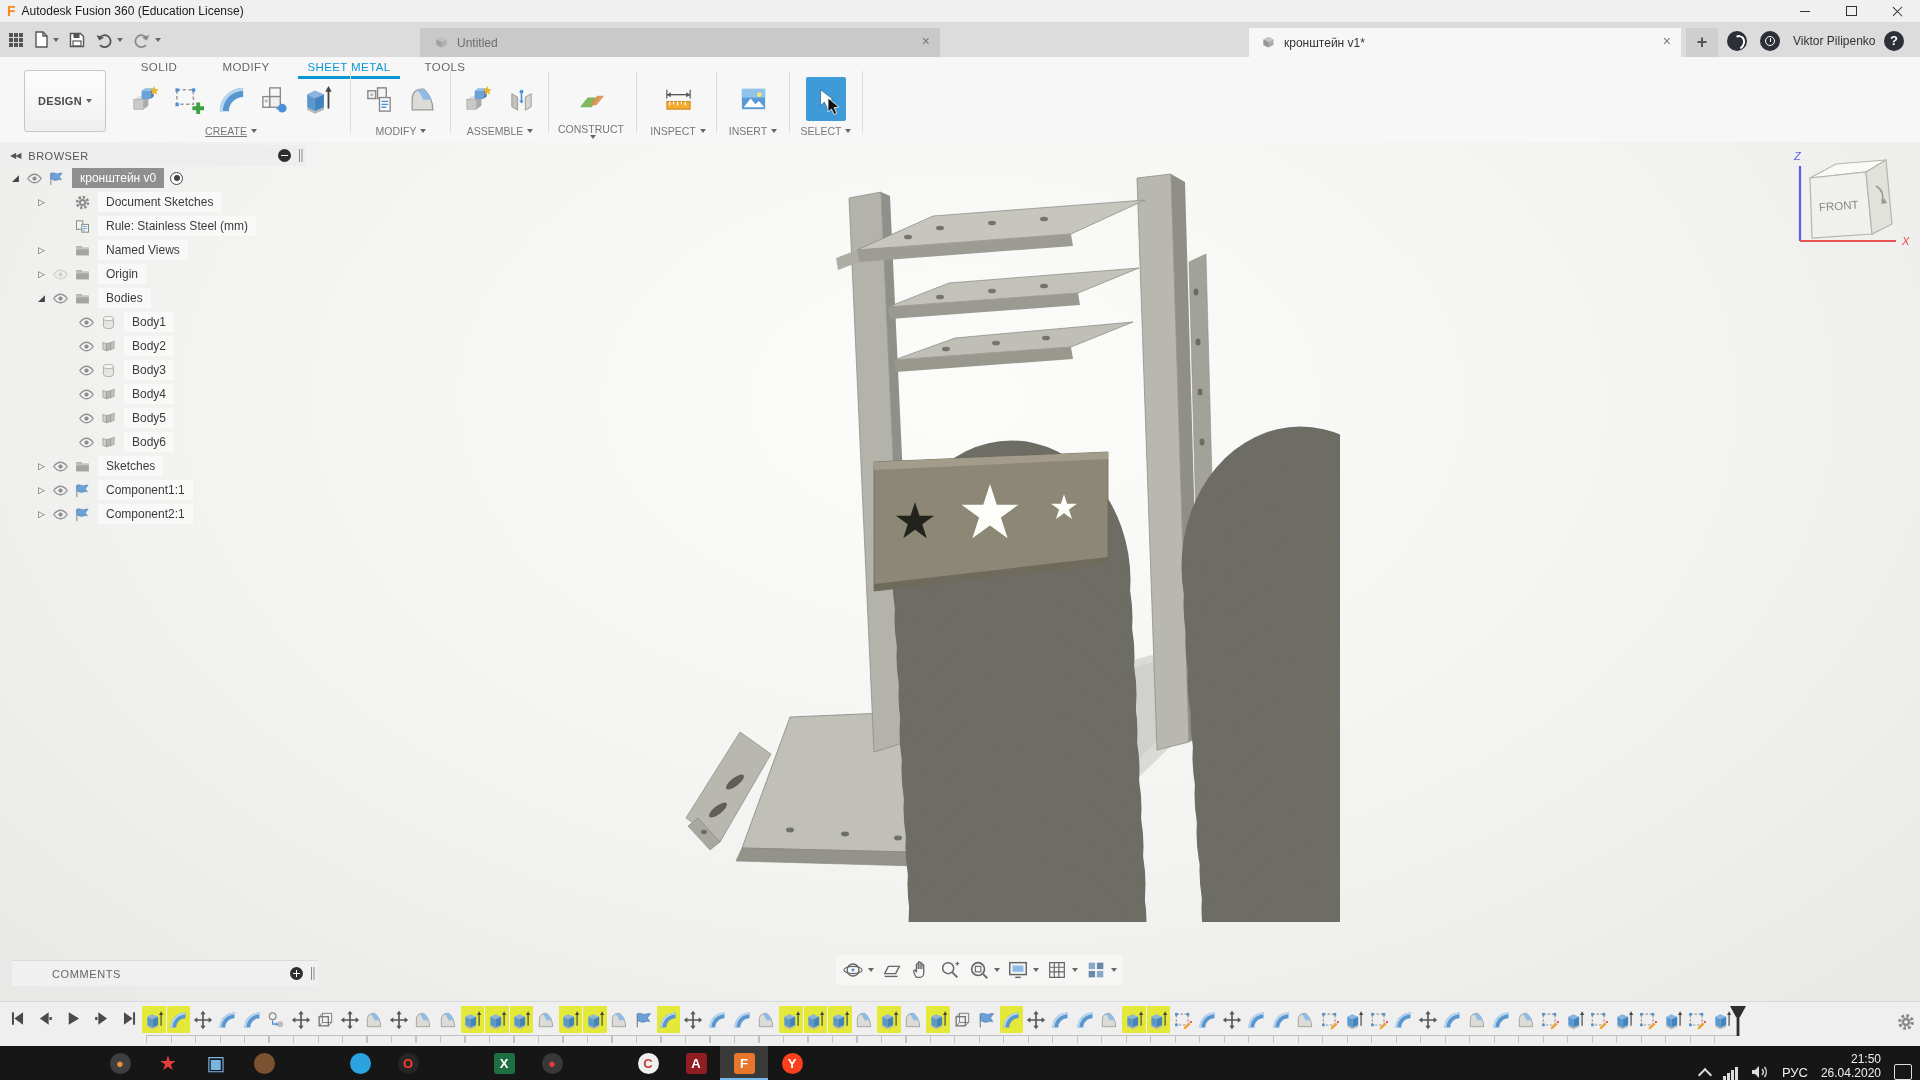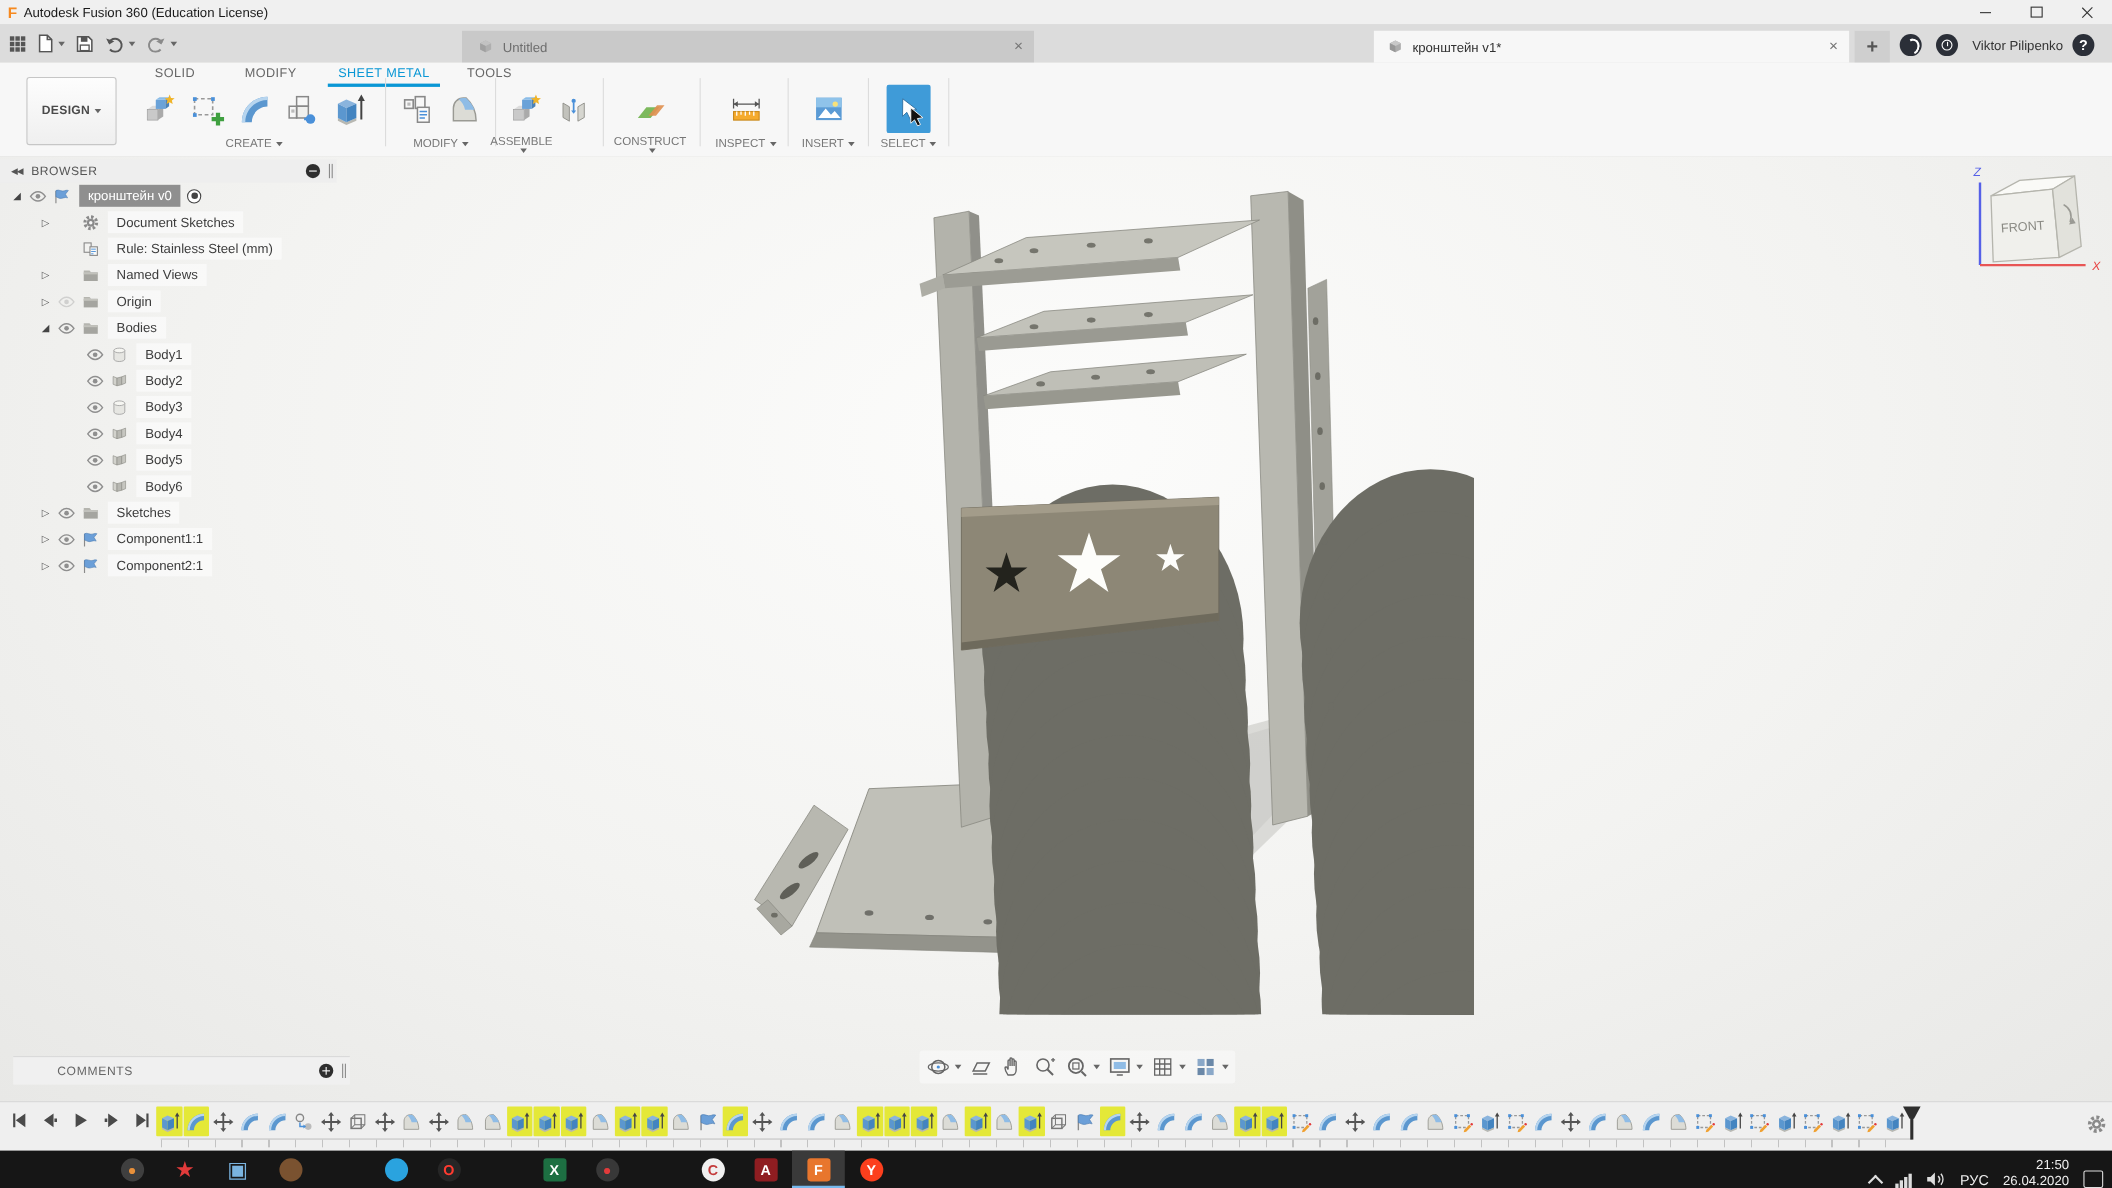--- a/index.html
+++ b/index.html
@@ -411,21 +411,21 @@
         <svg viewBox="0 0 32 32">
           <use href="#s-flatpattern"></use>
         </svg>
       </span>
     <span class="rbtn">
         <svg viewBox="0 0 24 24">
           <use href="#s-extrude"></use>
         </svg>
       </span>
   </div>
-  <div class="glabel" style="left:120px;width:222px;">
+  <div class="glabel" style="left:120px;width:222px;text-decoration:underline;">
       <span>CREATE</span>
       <span class="caret"></span>
     </div>
   <div class="gdivider" style="left:350px;"></div>
 
   <div class="rgroup" style="left:356px;width:90px;">
     <span class="rbtn">
         <svg viewBox="0 0 32 32">
           <use href="#s-unfold"></use>
         </svg>
@@ -447,21 +447,21 @@
         <svg viewBox="0 0 32 32">
           <use href="#s-newcomp"></use>
         </svg>
       </span>
     <span class="rbtn">
         <svg viewBox="0 0 32 32">
           <use href="#s-joint"></use>
         </svg>
       </span>
   </div>
-  <div class="glabel" style="left:429px;width:90px;flex-direction:column;">
+  <div class="glabel" style="left:455px;width:90px;">
       <span>ASSEMBLE</span>
       <span class="caret"></span>
     </div>
   <div class="gdivider" style="left:548px;"></div>
 
   <div class="rgroup" style="left:556px;width:70px;">
     <span class="rbtn">
         <svg viewBox="0 0 32 32">
           <use href="#s-plane"></use>
         </svg>

